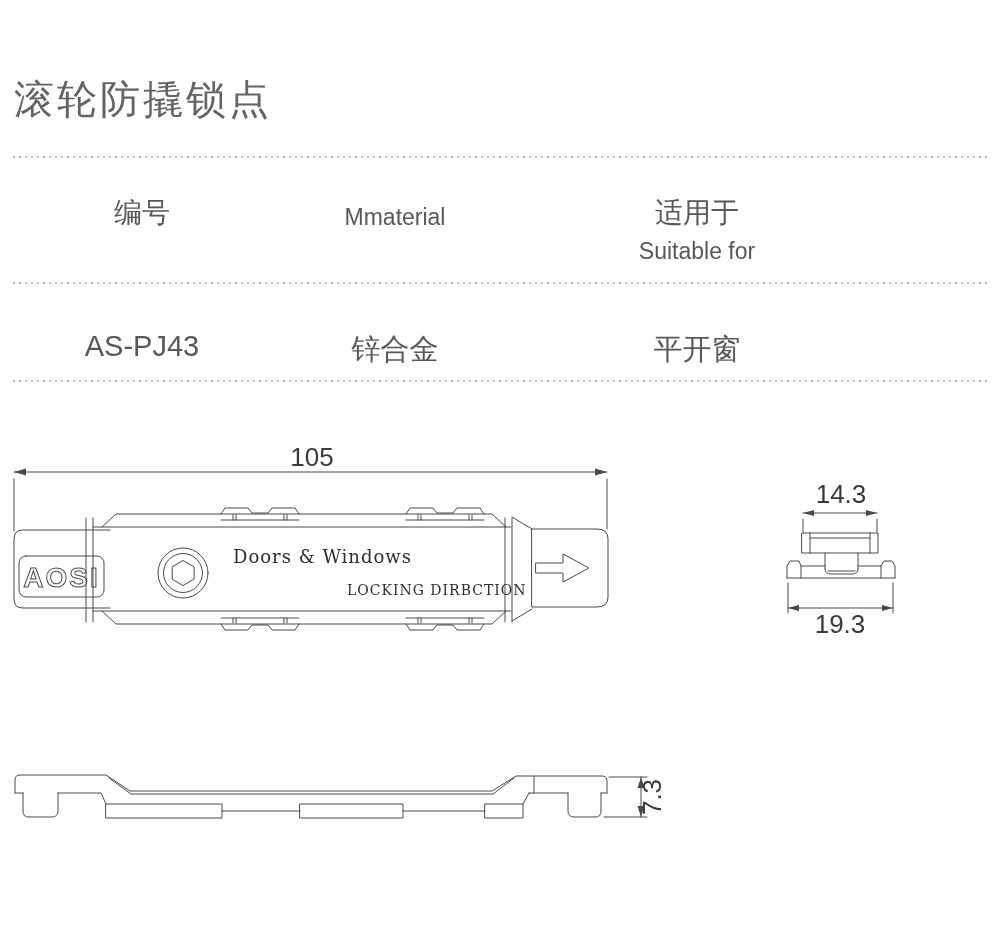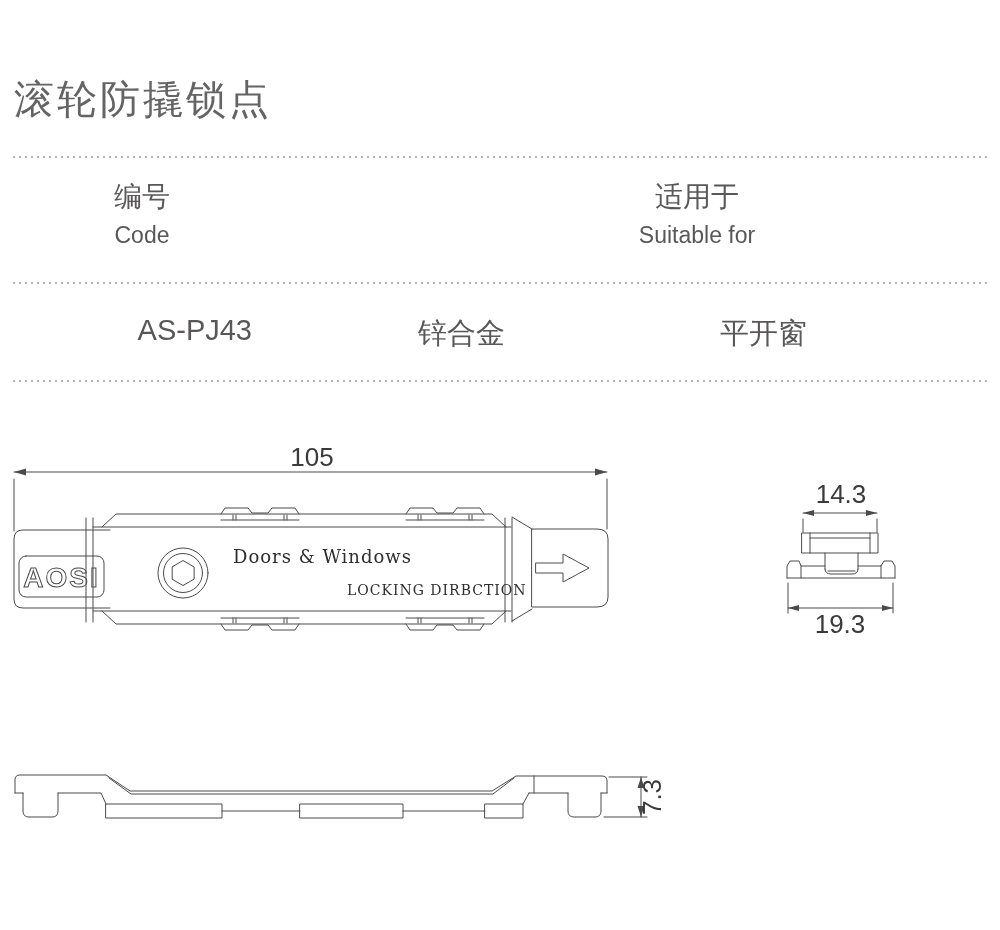--- a/index.html
+++ b/index.html
@@ -11,26 +11,26 @@
     position:absolute;left:14px;top:72px;margin:0;
     font-size:40px;font-weight:400;color:#646464;letter-spacing:3px;
   }
   .divider{
     position:absolute;left:13px;width:975px;height:2px;
     background-image:repeating-linear-gradient(to right,#b4b4b4 0 2px,transparent 2px 6px);
   }
   #divider-1{top:156px}
   #divider-2{top:282px}
   #divider-3{top:380px}
-  .spec-col{position:absolute;width:220px;text-align:center;color:#595757;}
+  .spec-col{position:absolute;width:220px;text-align:center;color:#595757;margin-top:16px;}
   .hdr{top:180px}
   .col-1{left:32px}.col-2{left:285px}.col-3{left:587px}
   .hdr .zh{font-size:28px;line-height:34px;}
   .hdr .en{font-size:23px;line-height:28px;margin-top:7px;}
-  .val{top:314px;font-size:29px;text-align:right;}
+  .val{top:314px;font-size:29px;}
   svg{position:absolute;}
   #front-view-svg{left:0;top:440;left:0px;top:440px;}
   #section-view-svg{left:760px;top:470px;}
   #side-view-svg{left:0px;top:740px;}
   .ln{fill:none;stroke:#4a4a4a;stroke-width:1;stroke-linejoin:round;stroke-linecap:round;}
   .ah{fill:#4a4a4a;stroke:none;}
   .dim{font-family:"Liberation Sans",sans-serif;font-size:26px;fill:#3a3a3a;}
   .cad1{font-family:"DejaVu Serif",serif;font-size:18px;fill:#2e2e2e;letter-spacing:1px;}
   .cad2{font-family:"DejaVu Serif",serif;font-size:14px;fill:#2e2e2e;letter-spacing:1px;}
   .brand-txt{
@@ -42,23 +42,23 @@
 <body>
 
 <h1 class="page-title">滚轮防撬锁点</h1>
 
 <div class="divider" id="divider-1"></div>
 <div class="divider" id="divider-2"></div>
 <div class="divider" id="divider-3"></div>
 
 <div class="spec-col hdr col-1">
   <div class="zh">编号</div>
-  <div class="en">Code</div>
 </div>
 <div class="spec-col hdr col-2">
+  <div class="en">Mmaterial</div>
 </div>
 <div class="spec-col hdr col-3">
   <div class="zh">适用于</div>
   <div class="en">Suitable for</div>
 </div>
 
 <div class="spec-col val col-1">AS-PJ43</div>
 <div class="spec-col val col-2">锌合金</div>
 <div class="spec-col val col-3">平开窗</div>
 

